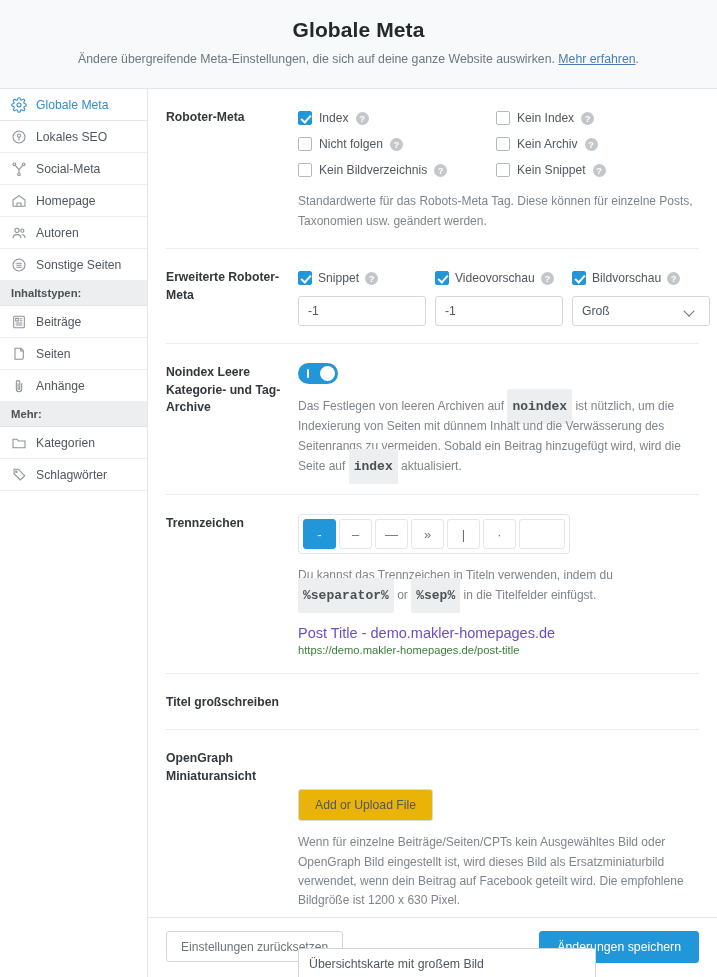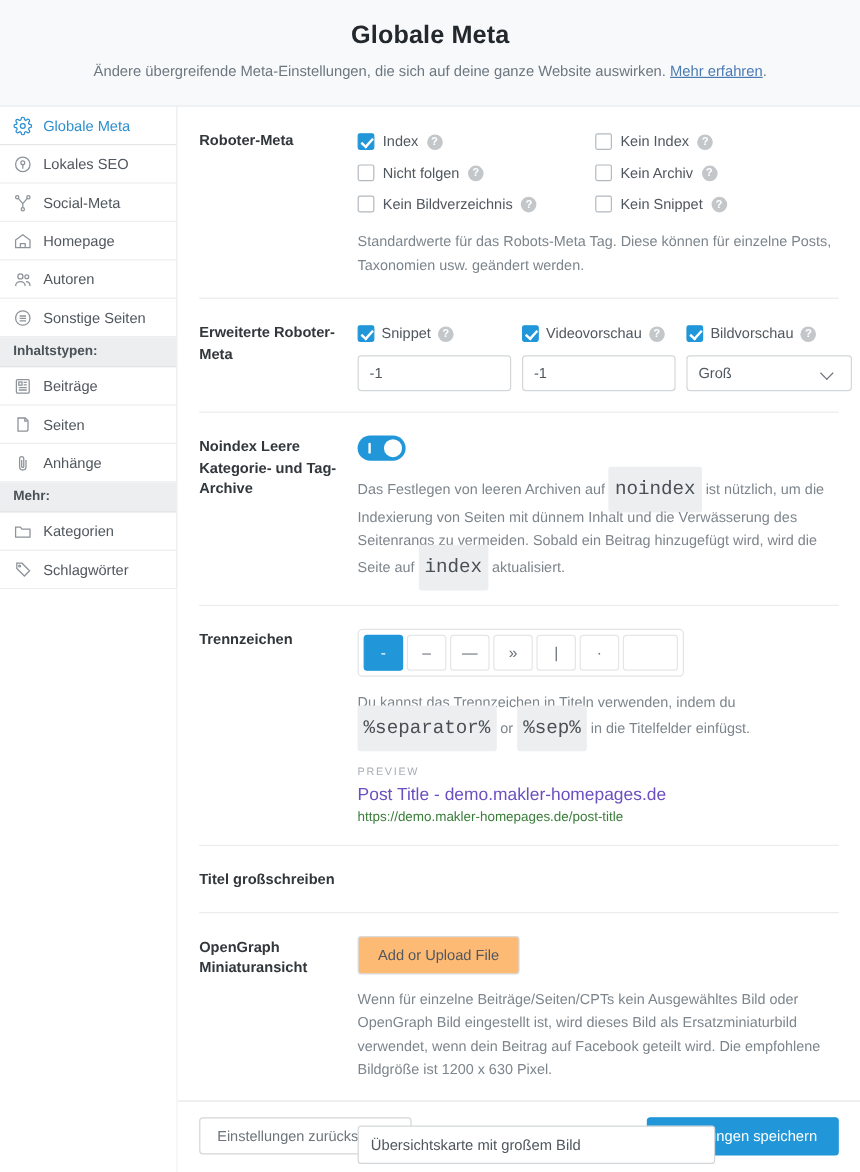--- a/index.html
+++ b/index.html
@@ -92,23 +92,24 @@
   .desc {
     font-size: 12px;
     color: #7d858c;
     line-height: 1.62;
     margin-top: 12px;
   }
   code.inl {
     background: #eceeef;
     color: #4a5056;
     font-family: "Liberation Mono", monospace;
-    font-size: 16px;
+    font-size: 13px;
     padding: 10px 5px;
     border-radius: 2px;
+    font-weight: bold;
   }
 
   
   .cb-grid { display: flex; }
   .cb-col { flex: 0 0 198px; }
   .cb-line { display: flex; align-items: center; gap: 7px; height: 20px; margin-bottom: 6px; }
   .cb-line:last-child { margin-bottom: 0; }
   .cbox {
     width: 14px; height: 14px; flex: 0 0 14px;
     border: 1px solid #b4b9be;
@@ -237,24 +238,25 @@
   }
   .preview-title { font-size: 14.5px; color: #6b4ec0; line-height: 1.3; margin-bottom: 2px; }
   .preview-url { font-size: 11.2px; color: #3a7d3a; }
 
   
   .upload-btn {
     display: inline-flex; align-items: center; justify-content: center;
     height: 32px; padding: 0 16px;
     border: 1px solid #d8dadc;
     border-radius: 3px;
-    background: #fdba74;
+    background: #eab308;
     font-size: 12.2px;
     color: #50575e;
     cursor: pointer;
+    margin-top: 40px;
   }
 
   
   .selwrap-wide { position: relative; width: 298px; }
   .selbox-wide {
     width: 298px; height: 32px;
     border: 1px solid #d4d7d9;
     border-radius: 3px;
     background: #fff;
     font-size: 12.3px;
@@ -548,21 +550,20 @@
               <div class="sep-btn blank"></div>
             </div>
             <div class="desc">
               <span>Du kannst das Trennzeichen in Titeln verwenden, indem du</span>
               <code class="inl">%separator%</code>
               <span>or</span>
               <code class="inl">%sep%</code>
               <span>in die Titelfelder einfügst.</span>
             </div>
             <div class="preview-wrap">
-              <div class="preview-kicker">PREVIEW</div>
               <div class="preview-title">Post Title - demo.makler-homepages.de</div>
               <div class="preview-url">https://demo.makler-homepages.de/post-title</div>
             </div>
           </div>
         </div>
 
         <div class="row">
           <div class="row-label">Titel großschreiben</div>
         </div>
 

